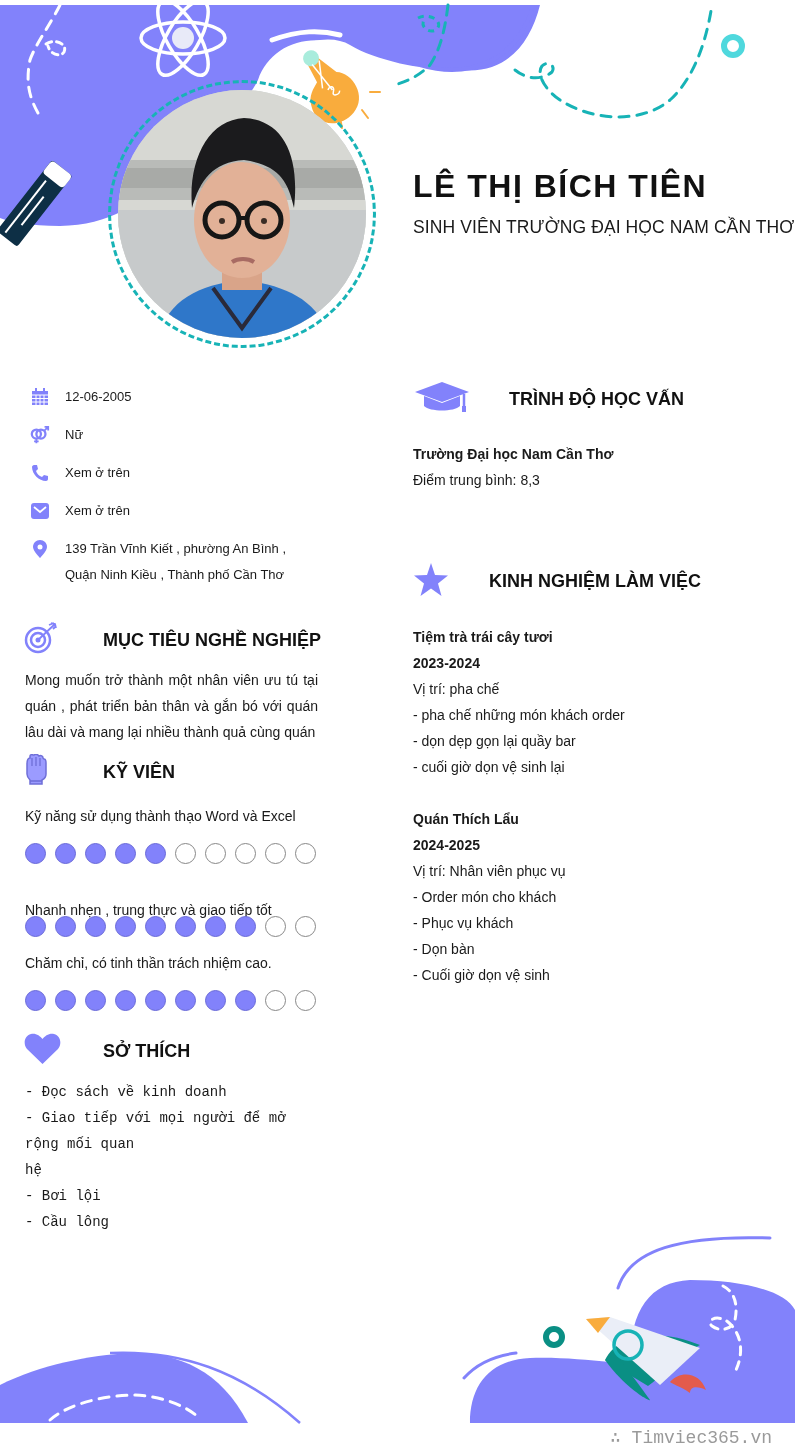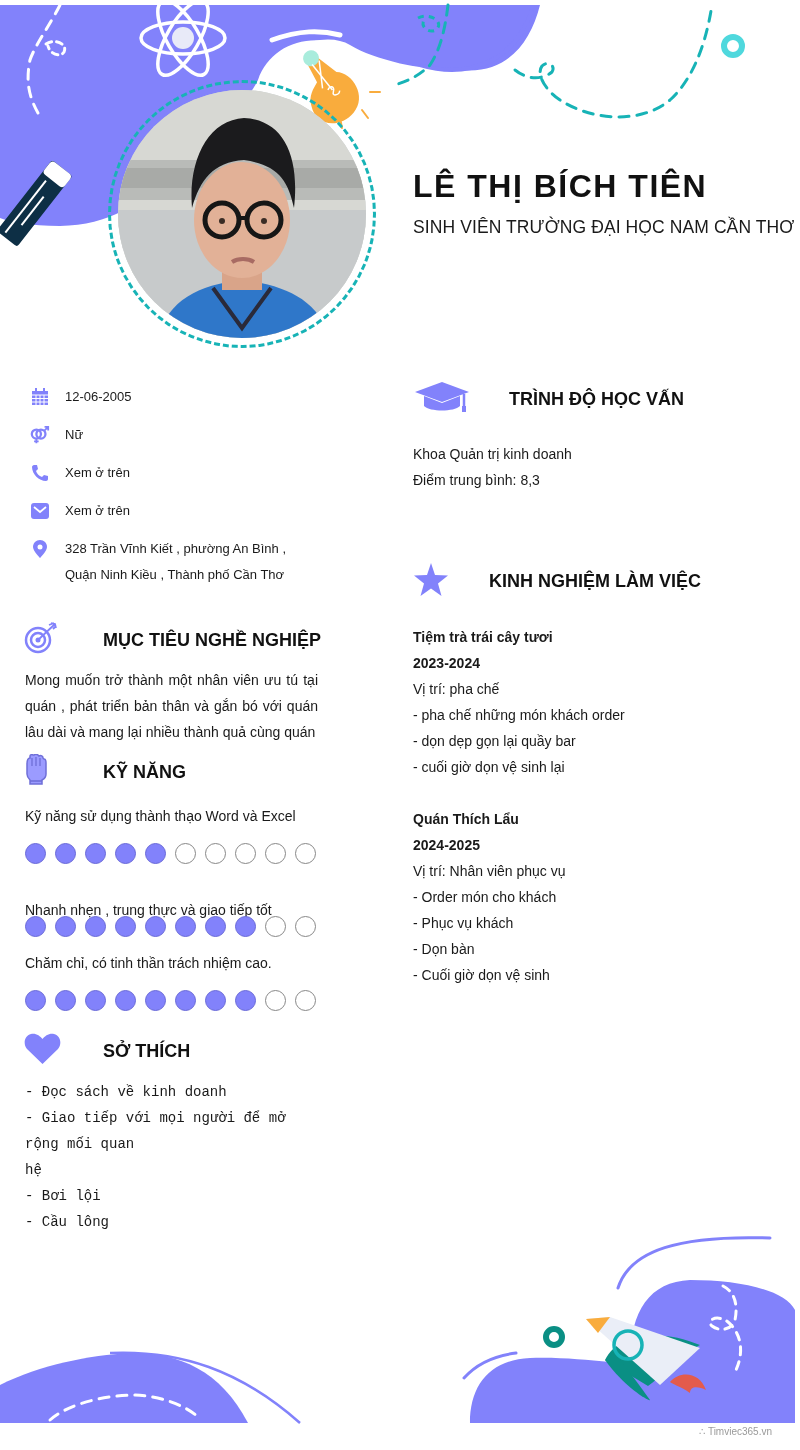--- a/index.html
+++ b/index.html
@@ -24,21 +24,21 @@
   .sec-head .title { font-size: 18px; font-weight: bold; color: #111; white-space: nowrap; }
   .para { position: absolute; font-size: 14px; line-height: 26px; color: #1a1a1a; }
   .justify { text-align: justify; text-align-last: left; }
 
   .skill-label { position: absolute; left: 25px; font-size: 14px; color: #1a1a1a; }
   .dots { position: absolute; left: 25px; display: flex; gap: 9px; }
   .dot { width: 21px; height: 21px; border-radius: 50%; border: 1.5px solid #888; background: #fff; }
   .dot.on { background: #8282fb; border-color: #6a6ad8; }
 
   .bold { font-weight: bold; }
-  .watermark { position: absolute; right: 28px; top: 1426px; font-family: Liberation Sans, sans-serif; font-size: 10px; color: #9a9a9a; }
+  .watermark { position: absolute; right: 28px; top: 1426px; font-family: Liberation Mono, monospace; font-size: 18px; color: #9a9a9a; }
 </style>
 </head>
 <body>
 
 <svg class="deco" width="800" height="360" viewBox="0 0 800 360">
 
   <path d="M0,5 L540,5 C530,45 505,75 460,70 C420,65 380,70 350,48 C310,30 270,45 258,80 C248,100 235,110 175,170 C140,205 110,225 60,226 C30,226 10,222 0,218 Z" fill="#8282fb"></path>
 
   <path d="M262,75 C290,40 330,33 350,45 C375,60 420,70 465,72 C470,100 470,140 430,160 L262,160 Z" fill="#ffffff"></path>
   <path d="M272,40 C300,30 320,30 340,35" stroke="#ffffff" stroke-width="5" fill="none" stroke-linecap="round"></path>
@@ -143,21 +143,21 @@
   <span class="txt">Xem ở trên</span>
 </div>
 <div class="contact" style="top:536px;">
   <span class="ic">
     <svg width="14" height="18" viewBox="0 0 14 18">
         <path d="M7,0 C11,0 14,3 14,7 C14,11 7,18 7,18 C7,18 0,11 0,7 C0,3 3,0 7,0 Z" fill="#8282fb"></path>
         <circle cx="7" cy="7" r="2.5" fill="#ffffff"></circle>
       </svg>
   </span>
   <span class="txt">
-    <span style="display:block">328 Trần Vĩnh Kiết , phường An Bình ,</span>
+    <span style="display:block">139 Trần Vĩnh Kiết , phường An Bình ,</span>
     <span style="display:block">Quận Ninh Kiều , Thành phố Cần Thơ</span>
   </span>
 </div>
 
 <div class="sec-head" style="left:24px; top:622px;">
   <span style="width:51px;">
     <svg width="34" height="32" viewBox="0 0 34 32">
         <circle cx="14" cy="18" r="12" fill="none" stroke="#8282fb" stroke-width="2.5"></circle>
         <circle cx="14" cy="18" r="7" fill="none" stroke="#8282fb" stroke-width="2.5"></circle>
         <circle cx="14" cy="18" r="2.5" fill="#8282fb"></circle>
@@ -168,21 +168,21 @@
 </div>
 <div class="para justify" style="left:25px; top:667px; width:293px;">Mong muốn trở thành một nhân viên ưu tú tại quán , phát triển bản thân và gắn bó với quán lâu dài và mang lại nhiều thành quả cùng quán</div>
 
 <div class="sec-head" style="left:24px; top:754px;">
   <span style="width:51px;">
     <svg width="24" height="32" viewBox="0 0 24 32">
         <path d="M3,10 C3,5 5,4 6,4 L6,2 C6,1 8,0 9,1 L10,1 C11,0 13,0 14,1 L15,2 C17,1 19,2 19,4 L20,5 C22,5 22,7 22,9 L22,20 C22,23 20,25 18,26 L18,30 L6,30 L6,26 C4,24 3,22 3,20 Z" fill="#9b9bff" stroke="#6f6fd8" stroke-width="1.5"></path>
         <path d="M8,4 V12 M12,3 V12 M16,4 V12 M6,27 H18" stroke="#6f6fd8" stroke-width="1.3"></path>
       </svg>
   </span>
-  <span class="title">KỸ NĂNG</span>
+  <span class="title">KỸ VIÊN</span>
 </div>
 
 <div class="skill-label" style="top:808px;">Kỹ năng sử dụng thành thạo Word và Excel</div>
 <div class="dots" style="top:843px;">
     <span class="dot on"></span>
     <span class="dot on"></span>
     <span class="dot on"></span>
     <span class="dot on"></span>
     <span class="dot on"></span>
     <span class="dot"></span>
@@ -239,21 +239,21 @@
     <svg width="56" height="34" viewBox="0 0 56 34">
         <path d="M28,2 L55,12 L28,22 L1,12 Z" fill="#8282fb"></path>
         <path d="M10,16 L10,26 C16,32 40,32 46,26 L46,16 L28,23 Z" fill="#8282fb"></path>
         <path d="M50,14 L50,28" stroke="#8282fb" stroke-width="2.5"></path>
         <rect x="48" y="26" width="4" height="6" fill="#8282fb"></rect>
       </svg>
   </span>
   <span class="title">TRÌNH ĐỘ HỌC VẤN</span>
 </div>
 <div class="para" style="left:413px; top:441px; width:370px;">
-  <div>Khoa Quản trị kinh doanh</div>
+  <div class="bold">Trường Đại học Nam Cần Thơ</div>
   <div>Điểm trung bình: 8,3</div>
 </div>
 
 <div class="sec-head" style="left:414px; top:563px;">
   <span style="width:47px;">
     <svg width="34" height="33" viewBox="0 0 34 33">
         <path d="M17,0 L21,12 L34,12.5 L24,20.5 L27.5,33 L17,25.5 L6.5,33 L10,20.5 L0,12.5 L13,12 Z" fill="#8282fb"></path>
       </svg>
   </span>
   <span class="title">KINH NGHIỆM LÀM VIỆC</span>

